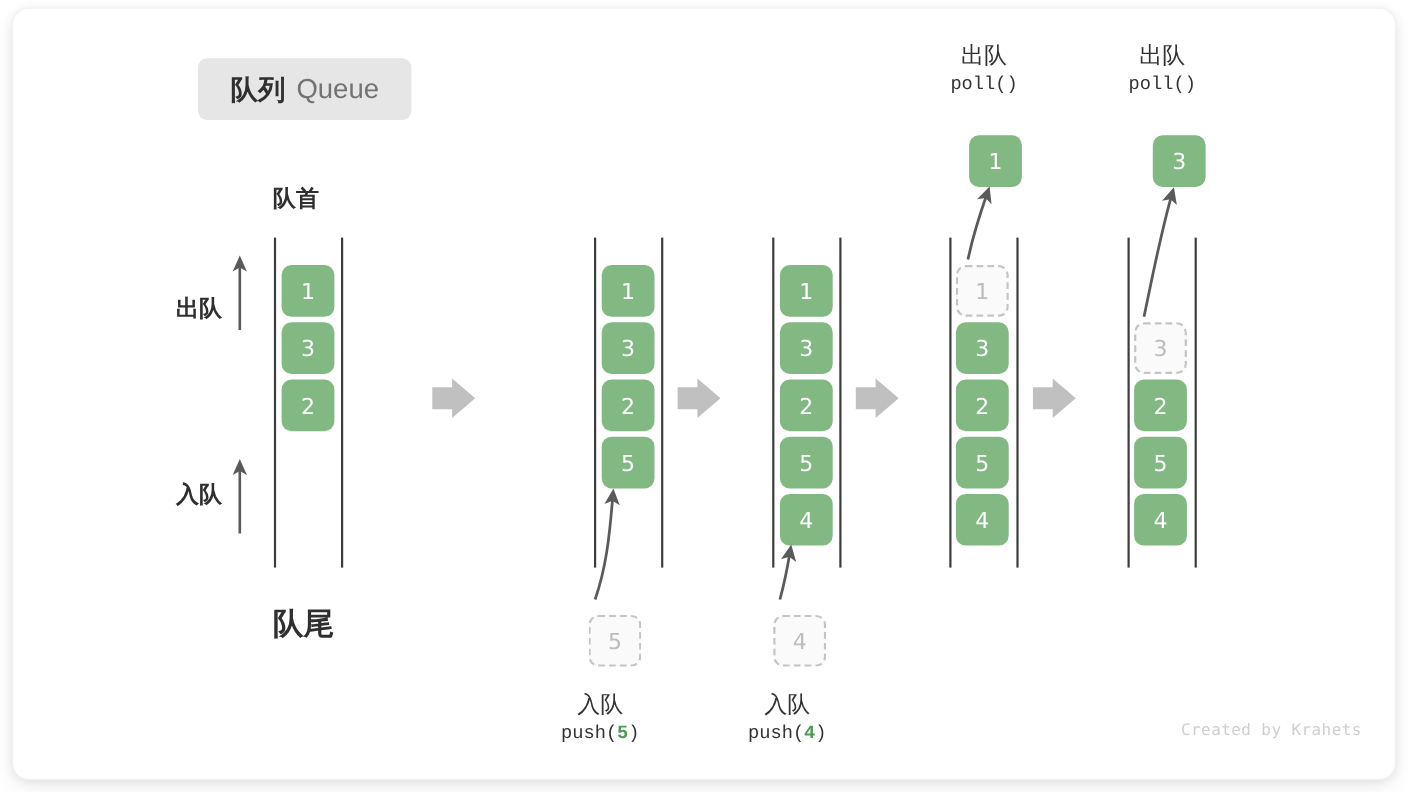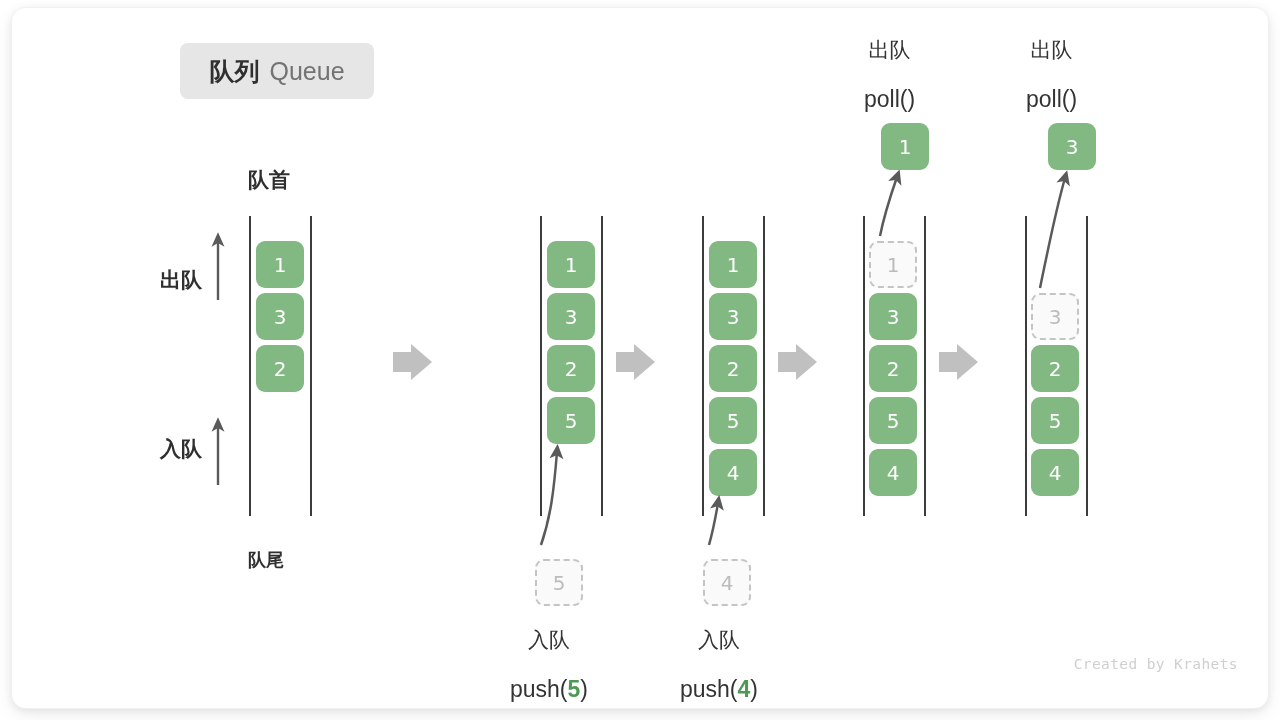--- a/index.html
+++ b/index.html
@@ -20,21 +20,21 @@
     height: 700px;
     background: #ffffff;
     border-radius: 14px;
     box-shadow: 0 0 0 1px #f1f1f1, 0 2px 10px rgba(0,0,0,0.10), 0 8px 22px rgba(0,0,0,0.06);
   }
 
   .abs { position: absolute; }
 
   
   #title-badge {
-    left: 168px; top: 35px;
+    left: 168px; top: 45px;
     width: 194px; height: 56px;
     background: #e6e6e6;
     border-radius: 8px;
     display: flex; align-items: center; justify-content: center;
     gap: 10px;
   }
   #title-badge .cn {
     font-size: 25px; font-weight: bold; color: #2f2f2f;
     font-family: "DejaVu Sans", "Liberation Sans", sans-serif;
   }
@@ -52,23 +52,22 @@
   }
   .op-caption {
     font-family: "DejaVu Sans", "Liberation Sans", sans-serif;
     color: #333333;
     text-align: center;
     line-height: 1.42;
     white-space: nowrap;
   }
   .op-caption .cn { font-size: 21px; }
   .op-caption .code {
-    font-family: Liberation Sans, sans-serif;
-    font-size: 23px;
-    margin-top: 17px;
+    font-family: Liberation Mono, monospace;
+    font-size: 17px;
   }
   .op-caption .arg { color: #4e9a54; font-weight: bold; }
 
   
   .rail {
     width: 1.6px;
     background: #3c3c3c;
   }
 
   
@@ -109,21 +108,21 @@
 <body>
 
 <div id="canvas">
 
   <div id="title-badge" class="abs">
     <span class="cn">队列</span>
     <span class="en">Queue</span>
   </div>
 
   <div class="abs cn-label" style="left:236px; top:158px; font-size:21px;">队首</div>
-  <div class="abs cn-label" style="left:236px; top:540px; font-size:18px;">队尾</div>
+  <div class="abs cn-label" style="left:236px; top:540px; font-size:28px;">队尾</div>
 
   <div class="abs cn-label" style="left:148px; top:258px; font-size:21px;">出队</div>
   <div class="abs cn-label" style="left:148px; top:427px; font-size:21px;">入队</div>
 
   <div class="abs">
     <div class="abs rail" style="left:237px; top:208px; height:300px;"></div>
     <div class="abs rail" style="left:298px; top:208px; height:300px;"></div>
     <div class="abs cell filled" style="left:244px; top:233px;">1</div>
     <div class="abs cell filled" style="left:244px; top:285px;">3</div>
     <div class="abs cell filled" style="left:244px; top:337px;">2</div>

